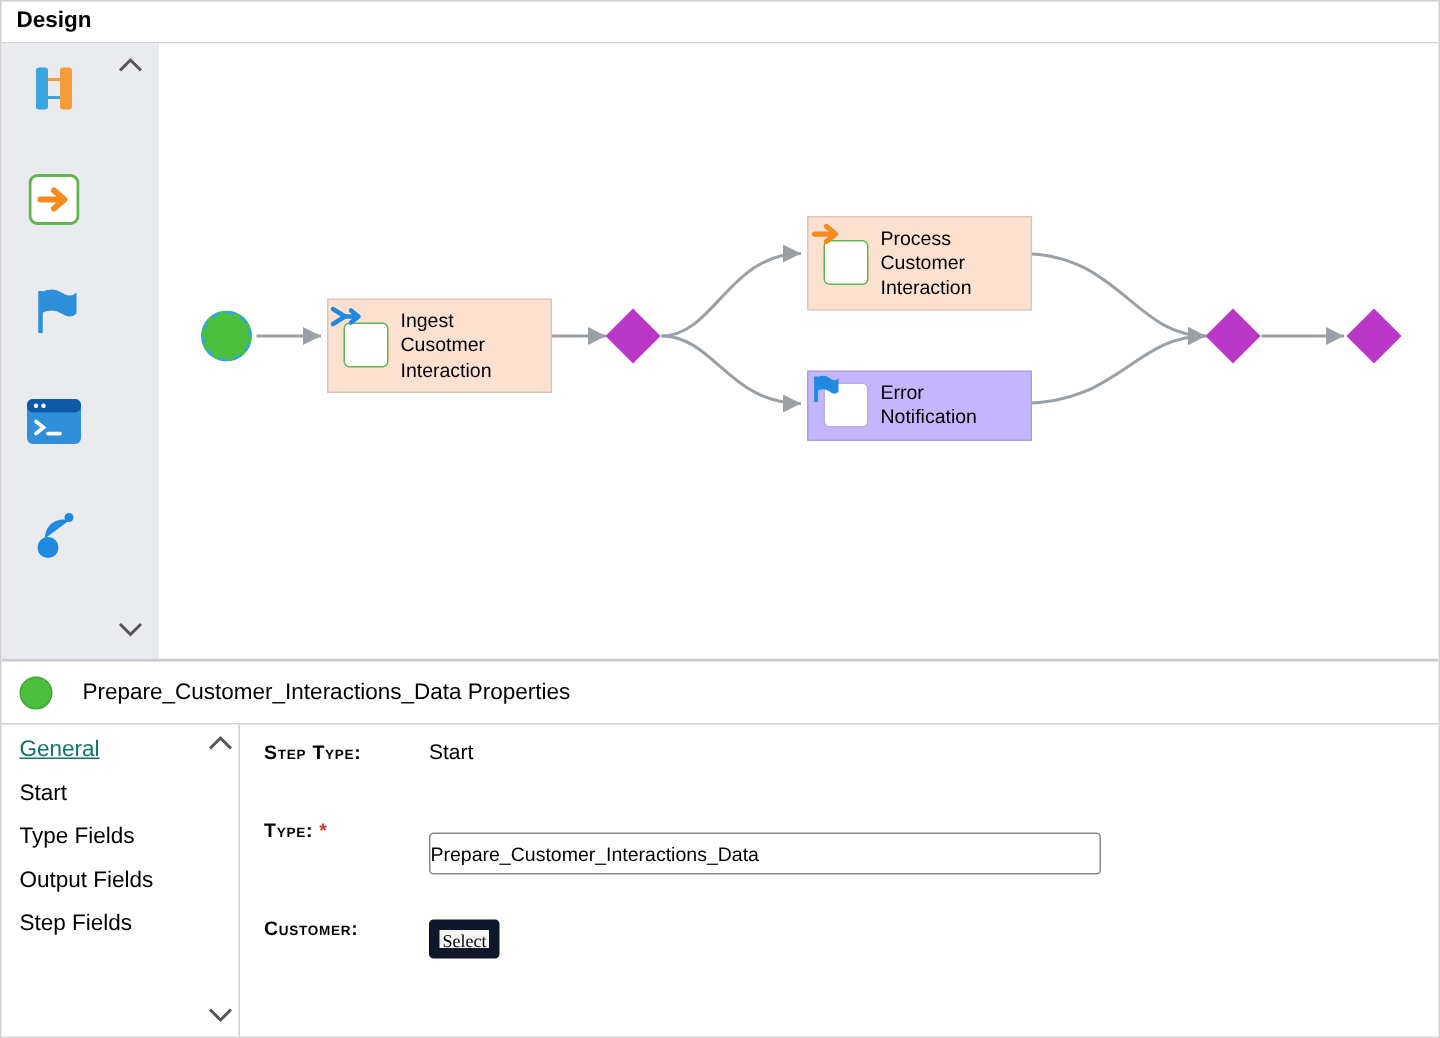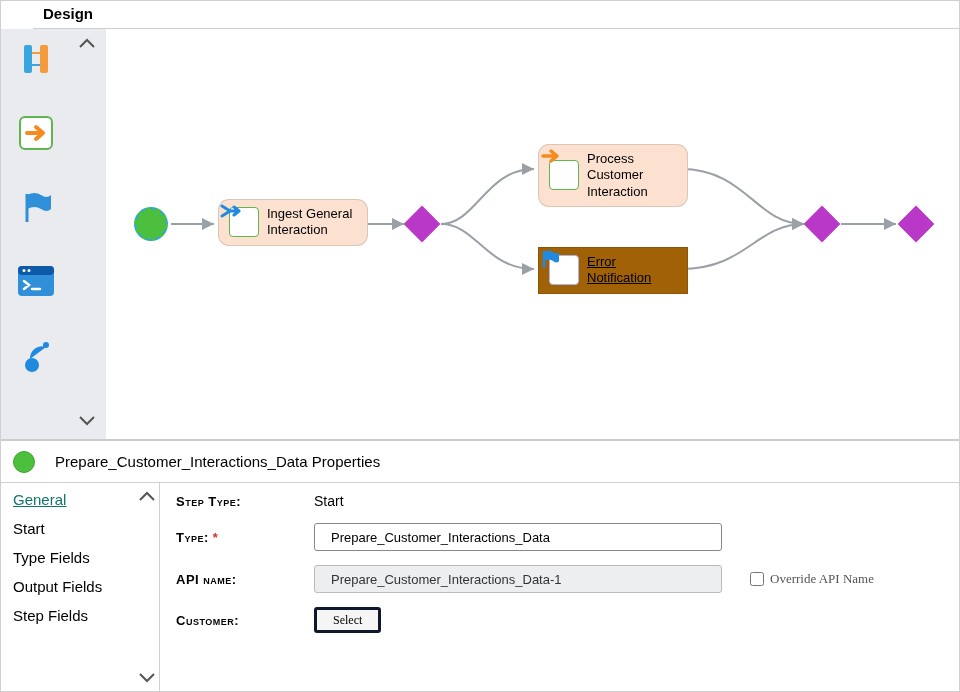--- a/index.html
+++ b/index.html
@@ -1,39 +1,39 @@
 <!DOCTYPE html>
 <html><head>
 <meta charset="utf-8">
 <style>
   * { box-sizing: border-box; margin: 0; padding: 0; }
   body { font-family: Arial, Helvetica, sans-serif; width: 960px; height: 692px; background: #fff; overflow: hidden; border:1px solid #d0d0d0; }
   
   
-  .titlebar { height: 28px; border-bottom: 1px solid #d0d0d0; padding: 4px 10px; font-weight: bold; font-size: 15px; margin-left: 32px; }
+  .titlebar { height: 28px; border-bottom: 1px solid #d0d0d0; padding: 4px 10px; font-weight: bold; font-size: 15px; }
   
   
   .upper { display: flex; height: 410px; }
   
   
   .palette { width: 105px; background: #e9ebee; position: relative; display: flex; }
   .palette-icons { width: 70px; display: flex; flex-direction: column; align-items: center; padding-top: 10px; gap: 34px; }
   .palette-chevrons { width: 35px; position: relative; }
   .chev-up { position: absolute; top: 8px; left: 6px; cursor:pointer;}
   .chev-down { position: absolute; bottom: 8px; left: 6px; cursor:pointer;}
   
   .pal-item { width: 40px; height: 40px; display:flex; align-items:center; justify-content:center; cursor:grab;}
   
   
   .canvas { flex: 1; position: relative; background: #fff; overflow: hidden; }
   .canvas svg { position:absolute; top:0; left:0; }
   
   .node { position: absolute; display:flex; align-items:center; gap:8px; padding:6px 10px; border:1px solid rgba(0,0,0,0.12); font-size:13px; line-height:1.25;}
-  .node.orange-bg { background:#fce1d1;border-radius:11px; }
-  .node.purple-bg { background:#a16207;text-decoration:underline; }
+  .node.orange-bg { background:#fce1d1; }
+  .node.purple-bg { background:#c4b5fd; }
   .node-label { max-width:90px; }
   
   .start-circle { position:absolute; width:34px; height:34px; border-radius:50%; background:#4cbf3f; border:2px dashed #2fa8d8; }
   .diamond { position:absolute; width:26px; height:26px; background:#b938c8; transform:rotate(45deg); }
   
   .icon-box { width:30px; height:30px; border:1px solid #5fb64f; border-radius:4px; background:#fff; display:flex; align-items:center; justify-content:center; flex-shrink:0;}
   .icon-box.purple-border { border-color:#b6b0e0; }
   
   
   .lower { border-top: 2px solid #c9cbce; height: 252px; background:#fff;}
@@ -42,29 +42,29 @@
   
   .prop-body { display:flex; height:210px; }
   .prop-tabs { width:135px; padding:8px 0 8px 12px; font-size:15px; display:flex; flex-direction:column; gap:12px; }
   .prop-tabs .tab { cursor:pointer; }
   .prop-tabs .tab.active { color:#0f766e; text-decoration:underline; font-weight:500;}
   .prop-chevcol { width:24px; position:relative; border-right:1px solid #d0d0d0;}
   .prop-chevcol .pc-up{position:absolute;top:6px;left:2px;cursor:pointer;}
   .prop-chevcol .pc-down{position:absolute;bottom:6px;left:2px;cursor:pointer;}
   
   .prop-form { flex:1; padding:10px 16px; font-size:14px; }
-  .form-row { display:flex; align-items:center; margin-bottom:14px; gap:28px;}
+  .form-row { display:flex; align-items:center; margin-bottom:14px; gap:0;}
   .form-label { width:110px; font-variant: small-caps; letter-spacing:0.5px; font-weight:bold; font-size:13px;}
   .req { color:#d93025; margin-left:4px; font-variant:normal;}
   .form-value { font-size:14px; }
-  input.txt { width:408px; height:28px; padding:2px 16px; border:1px solid #888; border-radius:3px; font-size:13px;}
+  input.txt { width:448px; height:28px; padding:2px 0; border:1px solid #888; border-radius:3px; font-size:13px;margin-top:32px;}
   input.txt.ro { background:#eceef0; color:#333; border-color:#bbb;}
   .chk-wrap { display:flex; align-items:center; gap:6px; font-family: 'Segoe Script','Comic Sans MS',cursive; font-size:13px; color:#555;}
   .chk-wrap input { width:14px; height:14px; }
-  .sel-btn { height:26px; padding:0 16px; border:3px solid #0f172a; border-radius:3px; background:#f5f5f5; font-family:'Segoe Script','Comic Sans MS',cursive; font-size:12px; cursor:pointer;}
+  .sel-btn { height:26px; padding:0 2px; border:7px solid #0f172a; border-radius:3px; background:#f5f5f5; font-family:'Segoe Script','Comic Sans MS',cursive; font-size:12px; cursor:pointer;margin-top:16px;}
 </style>
 </head>
 <body>
 
 <div class="titlebar">Design</div>
 
 <div class="upper">
   <div class="palette">
     <div class="palette-icons">
       <div class="pal-item">
@@ -144,21 +144,21 @@
 
     <div class="start-circle" style="left:28px; top:178px;"></div>
 
     <div class="node orange-bg" style="left:112px; top:170px;">
       <div class="icon-box">
         <svg width="22" height="22">
             <path d="M3 6 L11 11 L3 16" fill="none" stroke="#1f8adf" stroke-width="3" stroke-linecap="round" stroke-linejoin="round"></path>
             <path d="M11 11 H19 M15 7 L20 11 L15 15" fill="none" stroke="#1f8adf" stroke-width="3" stroke-linecap="round" stroke-linejoin="round"></path>
           </svg>
       </div>
-      <div class="node-label">Ingest General Interaction</div>
+      <div class="node-label">Ingest Cusotmer Interaction</div>
     </div>
 
     <div class="diamond" style="left:303px; top:182px;"></div>
 
     <div class="node orange-bg" style="left:432px; top:115px;">
       <div class="icon-box">
         <svg width="22" height="22">
             <path d="M4 11 H16 M12 6 L18 11 L12 16" fill="none" stroke="#f58a1f" stroke-width="3.5" stroke-linecap="round" stroke-linejoin="round"></path>
           </svg>
       </div>
@@ -204,26 +204,18 @@
     <div class="prop-form">
       <div class="form-row">
         <div class="form-label">Step Type:</div>
         <div class="form-value">Start</div>
       </div>
       <div class="form-row">
         <div class="form-label"><span>Type:</span><span class="req">*</span></div>
         <input class="txt" type="text" value="Prepare_Customer_Interactions_Data" style="">
       </div>
       <div class="form-row">
-        <div class="form-label">API name:</div>
-        <input class="txt ro" type="text" readonly="" value="Prepare_Customer_Interactions_Data-1" style="">
-        <label class="chk-wrap">
-          <input type="checkbox" style="">
-          <span>Override API Name</span>
-        </label>
-      </div>
-      <div class="form-row">
         <div class="form-label">Customer:</div>
         <button class="sel-btn">Select</button>
       </div>
     </div>
   </div>
 </div>
 
 </body></html>

